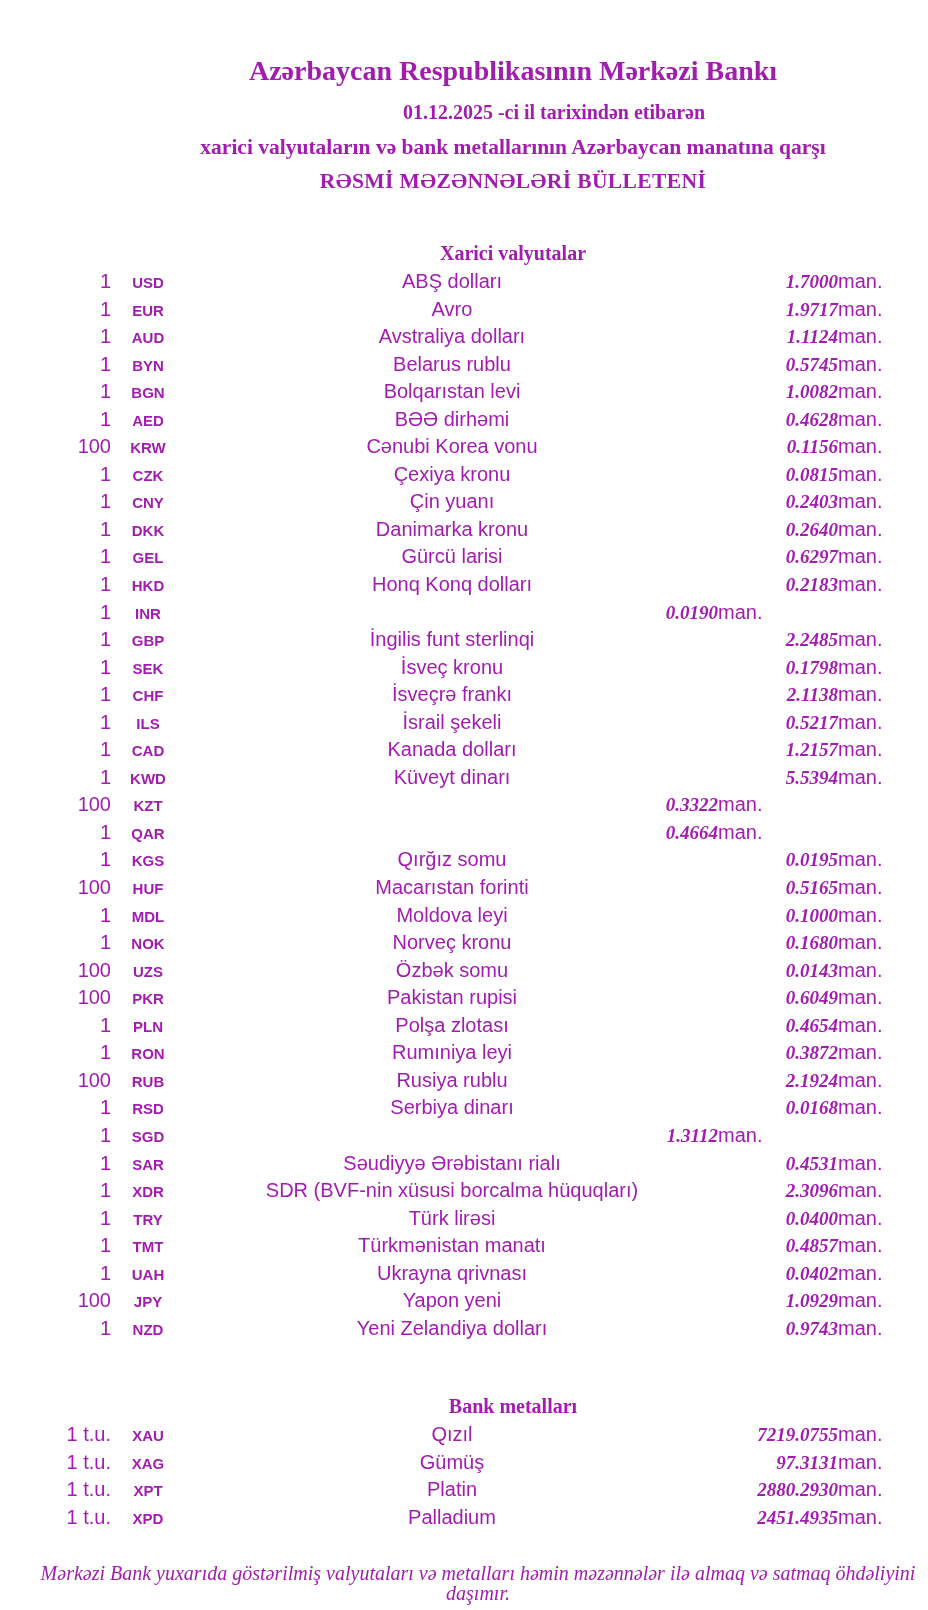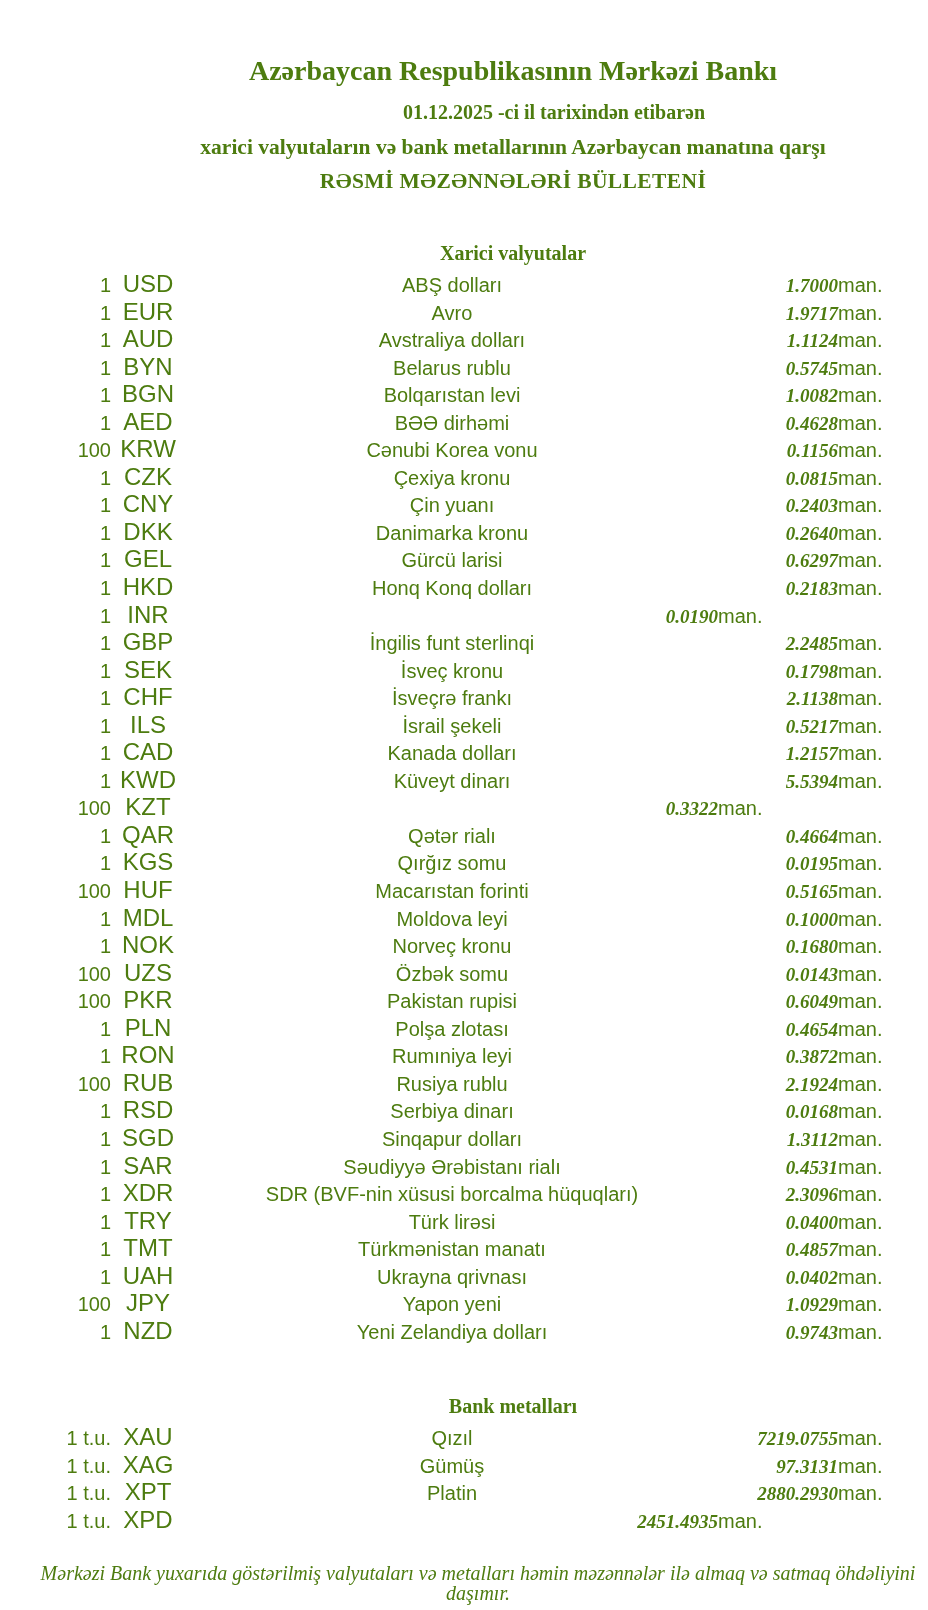--- a/index.html
+++ b/index.html
@@ -1,20 +1,20 @@
 <!DOCTYPE html>
 <html><head>
 <meta charset="utf-8">
 <style>
   html, body { margin:0; padding:0; background:#ffffff; }
   .page {
     position:relative;
     width:928px; height:1610px;
     background:#ffffff;
-    color:#4d7c0f;
+    color:#a21caf;
     font-family:"Liberation Sans","DejaVu Sans",sans-serif;
     overflow:hidden;
   }
   
   .doc-header { padding-top:57px; }
   .center-line { text-align:center; position:relative; left:49px; }
   .bank-name {
     font-family:"Liberation Serif","DejaVu Serif",serif;
     font-weight:bold; font-size:28px; line-height:1; margin:0;
   }
@@ -46,21 +46,21 @@
   .rate-row {
     display:grid;
     grid-template-columns:115px 66px 1fr 120px 60px;
     align-items:baseline;
     height:27.56px;
     box-sizing:border-box;
     padding:3px 30px 0 0;
   }
   .cell { white-space:nowrap; }
   .cell.qty  { text-align:right; font-size:20px; padding-right:4px; }
-  .cell.code { text-align:center; font-size:24px; }
+  .cell.code { text-align:center; font-size:15px;font-weight:bold; }
   .cell.name { text-align:center; font-size:20px; padding-left:5px; }
   .cell.rate {
     text-align:right;
     font-family:"Liberation Serif","DejaVu Serif",serif;
     font-weight:bold; font-style:italic; font-size:19px;
   }
   .cell.unit { text-align:left; font-size:20px; padding-left:0; }
   
   .disclaimer {
     font-family:"Liberation Serif","DejaVu Serif",serif;
@@ -239,21 +239,20 @@
         <div class="rate-row">
           <span class="cell qty">100</span>
           <span class="cell code">KZT</span>
           <span class="cell rate">0.3322</span>
           <span class="cell unit">man.</span>
         </div>
 
         <div class="rate-row">
           <span class="cell qty">1</span>
           <span class="cell code">QAR</span>
-          <span class="cell name">Qətər rialı</span>
           <span class="cell rate">0.4664</span>
           <span class="cell unit">man.</span>
         </div>
 
         <div class="rate-row">
           <span class="cell qty">1</span>
           <span class="cell code">KGS</span>
           <span class="cell name">Qırğız somu</span>
           <span class="cell rate">0.0195</span>
           <span class="cell unit">man.</span>
@@ -327,21 +326,20 @@
           <span class="cell qty">1</span>
           <span class="cell code">RSD</span>
           <span class="cell name">Serbiya dinarı</span>
           <span class="cell rate">0.0168</span>
           <span class="cell unit">man.</span>
         </div>
 
         <div class="rate-row">
           <span class="cell qty">1</span>
           <span class="cell code">SGD</span>
-          <span class="cell name">Sinqapur dolları</span>
           <span class="cell rate">1.3112</span>
           <span class="cell unit">man.</span>
         </div>
 
         <div class="rate-row">
           <span class="cell qty">1</span>
           <span class="cell code">SAR</span>
           <span class="cell name">Səudiyyə Ərəbistanı rialı</span>
           <span class="cell rate">0.4531</span>
           <span class="cell unit">man.</span>
@@ -421,20 +419,21 @@
           <span class="cell qty">1 t.u.</span>
           <span class="cell code">XPT</span>
           <span class="cell name">Platin</span>
           <span class="cell rate">2880.2930</span>
           <span class="cell unit">man.</span>
         </div>
 
         <div class="rate-row">
           <span class="cell qty">1 t.u.</span>
           <span class="cell code">XPD</span>
+          <span class="cell name">Palladium</span>
           <span class="cell rate">2451.4935</span>
           <span class="cell unit">man.</span>
         </div>
       </div>
   </section>
 
   <footer>
     <p class="disclaimer">Mərkəzi Bank yuxarıda göstərilmiş valyutaları və metalları həmin məzənnələr ilə almaq və satmaq öhdəliyini daşımır.</p>
   </footer>
 

